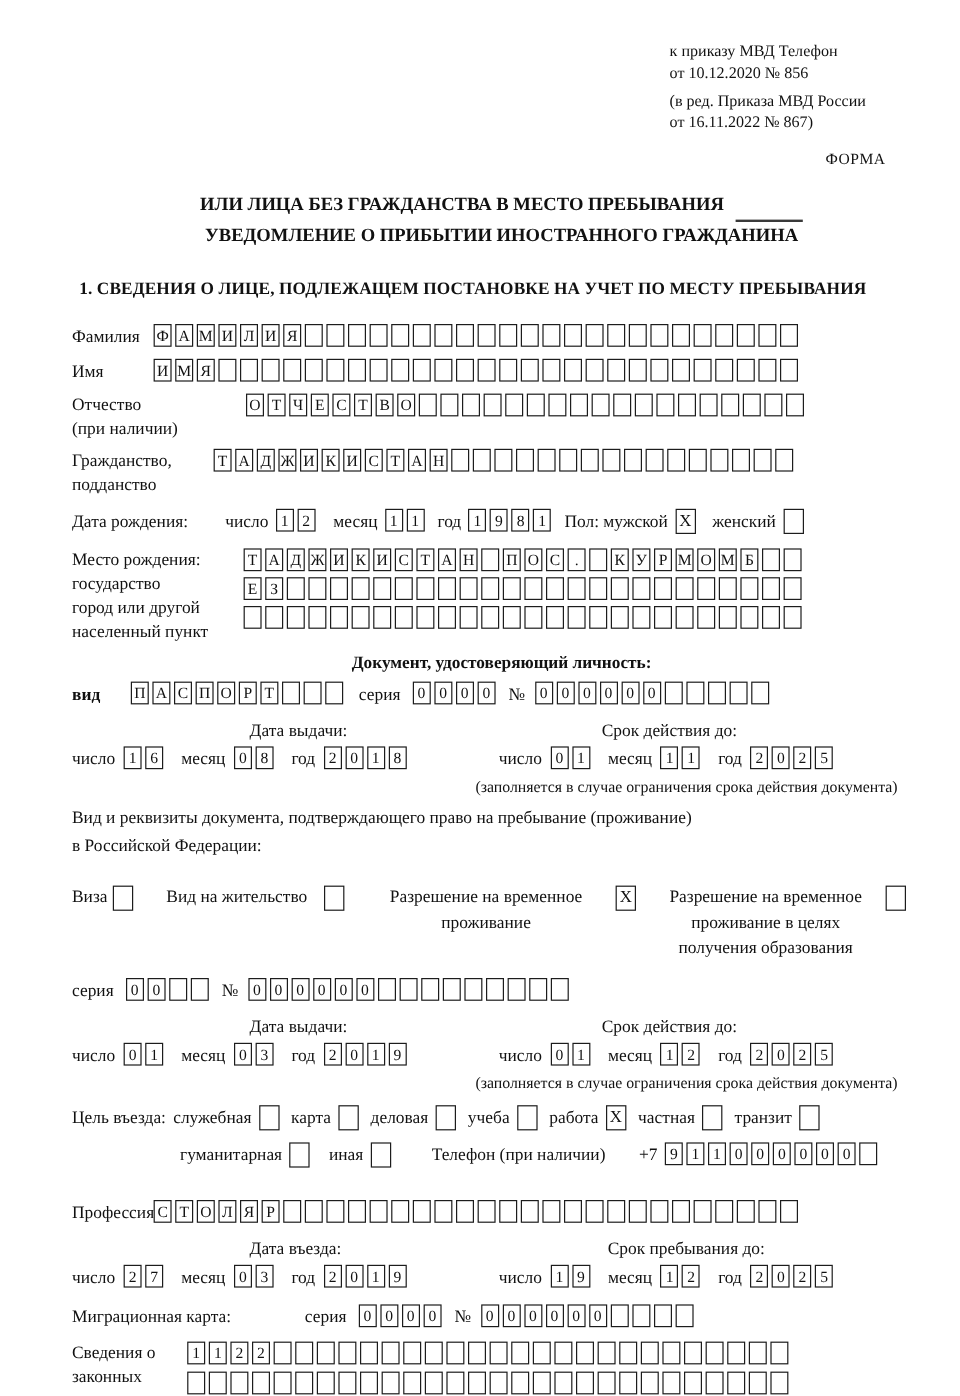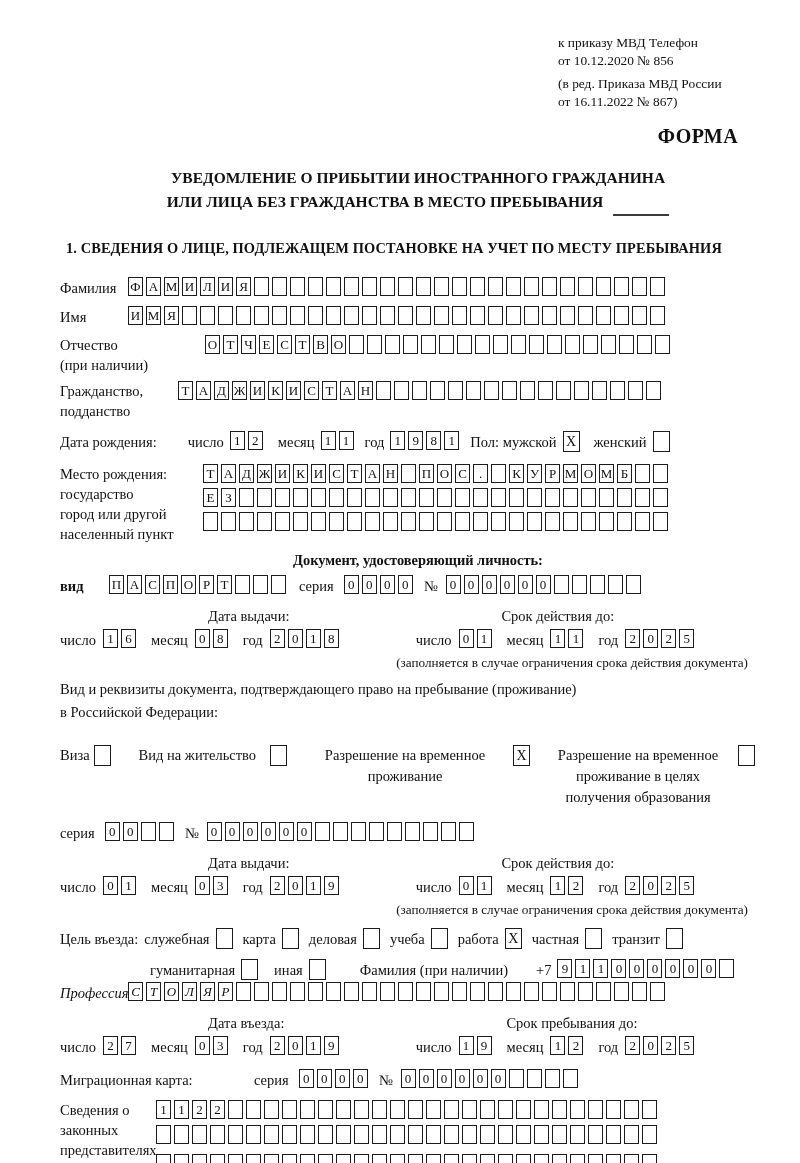--- a/index.html
+++ b/index.html
@@ -6,21 +6,21 @@
   html,body { margin:0; padding:0; background:#fff; }
   body {
     width:800px; height:1163px; overflow:hidden;
     font-family:"Liberation Serif","DejaVu Serif",serif;
     font-size:14.5px; color:#111;
   }
   .page { padding:34px 24px 0 60px; position:relative; }
 
   .annex { margin-left:498px; font-size:13.4px; line-height:18px; }
   .annex .amend { margin-top:5px; }
-  .forma { margin-top:14px; text-align:right; padding-right:38px; font-weight:bold; font-size:20px; letter-spacing:0.4px; }
+  .forma { margin-top:14px; text-align:right; padding-right:38px; font-weight:normal; font-size:13px; letter-spacing:0.4px; }
 
   .title { margin-top:18px; text-align:center; font-weight:bold; font-size:15.5px; line-height:24px; }
   .tline { display:inline-block; width:56px; border-bottom:2.5px solid #3a3a3a; margin-left:10px; }
 
   .sec1 { margin-top:24px; font-weight:bold; font-size:14.4px; margin-left:6px; letter-spacing:0.1px; }
 
   .row { display:flex; align-items:flex-start; margin-top:6px; }
   .lbl { flex-shrink:0; line-height:23px; }
   .lbl2 { flex-shrink:0; line-height:20px; }
 
@@ -63,24 +63,24 @@
     <div>от 10.12.2020 № 856</div>
     <div class="amend">
       <div>(в ред. Приказа МВД России</div>
       <div>от 16.11.2022 № 867)</div>
     </div>
   </div>
 
   <div class="forma">ФОРМА</div>
 
   <div class="title">
-    <div>УВЕДОМЛЕНИЕ О ПРИБЫТИИ ИНОСТРАННОГО ГРАЖДАНИНА</div>
     <div>
       <span>ИЛИ ЛИЦА БЕЗ ГРАЖДАНСТВА В МЕСТО ПРЕБЫВАНИЯ</span><span class="tline">&nbsp;</span>
     </div>
+    <div>УВЕДОМЛЕНИЕ О ПРИБЫТИИ ИНОСТРАННОГО ГРАЖДАНИНА</div>
   </div>
 
   <div class="sec1">1. СВЕДЕНИЯ О ЛИЦЕ, ПОДЛЕЖАЩЕМ ПОСТАНОВКЕ НА УЧЕТ ПО МЕСТУ ПРЕБЫВАНИЯ</div>
 
   <div class="row" style="margin-top:20px;">
     <div class="lbl" style="width:68px;">Фамилия</div>
     <div class="cells">
         <span class="cell">Ф</span>
         <span class="cell">А</span>
         <span class="cell">М</span>
@@ -530,37 +530,37 @@
     <span class="cb"></span>
     <span class="w" style="margin-left:10px;">транзит</span>
     <span class="cb"></span>
   </div>
 
   <div class="row" style="margin-top:8px; padding-left:90px;">
     <span class="w">гуманитарная</span>
     <span class="cb"></span>
     <span class="w" style="margin-left:16px;">иная</span>
     <span class="cb"></span>
-    <span class="w" style="margin-left:34px;">Фамилия (при наличии)</span>
+    <span class="w" style="margin-left:34px;">Телефон (при наличии)</span>
     <span class="w" style="margin-left:22px;">+7</span>
     <span class="cells">
         <span class="cell">9</span>
         <span class="cell">1</span>
         <span class="cell">1</span>
         <span class="cell">0</span>
         <span class="cell">0</span>
         <span class="cell">0</span>
         <span class="cell">0</span>
         <span class="cell">0</span>
         <span class="cell">0</span>
         <span class="cell"></span>
       </span>
   </div>
 
-  <div class="row" style="margin-top:0;font-style:italic;">
+  <div class="row" style="margin-top:25px;">
     <div class="lbl" style="width:68px;">Профессия</div>
     <div class="cells">
         <span class="cell">С</span>
         <span class="cell">Т</span>
         <span class="cell">О</span>
         <span class="cell">Л</span>
         <span class="cell">Я</span>
         <span class="cell">Р</span>
         <span class="cell"></span>
         <span class="cell"></span>

